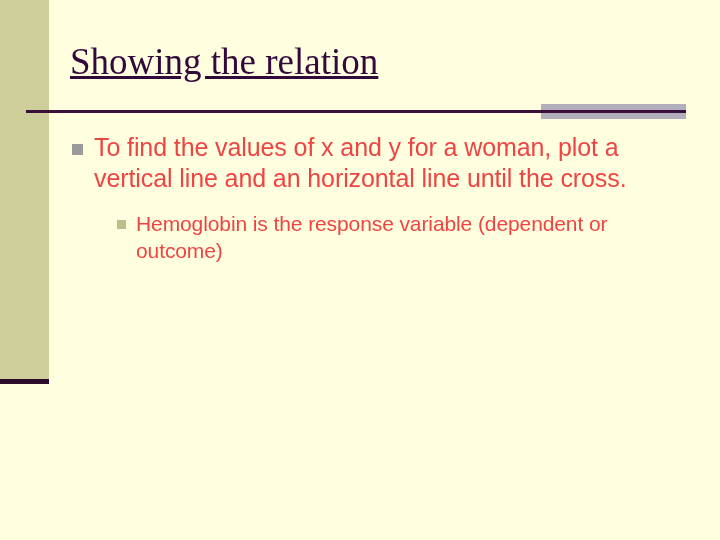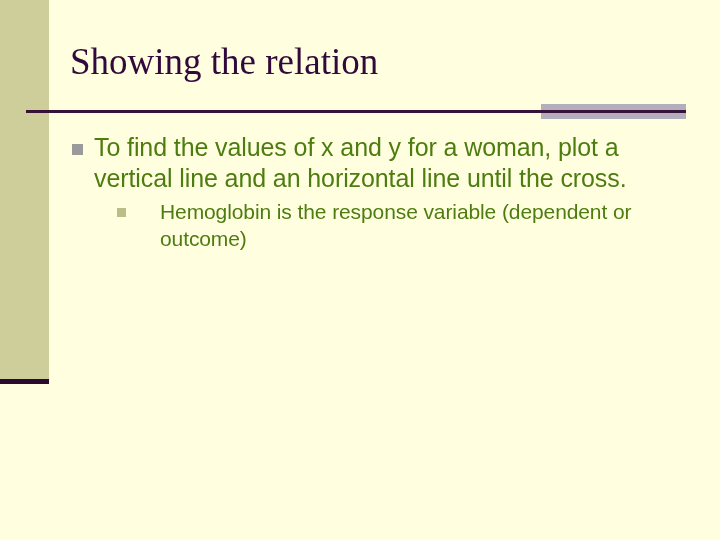--- a/index.html
+++ b/index.html
@@ -44,20 +44,21 @@
     position: absolute;
     left: 70px;
     top: 40px;
     width: 600px;
     font-family: "Liberation Serif", serif;
     font-size: 37px;
     line-height: 44px;
     color: #33093B;
     letter-spacing: 0px;
     white-space: nowrap;
+    text-decoration: underline;
   }
 
   
   #rule-gray {
     position: absolute;
     left: 541px;
     top: 104px;
     width: 145px;
     height: 15px;
     background: #B3AEBC;
@@ -83,22 +84,21 @@
     display: flex;
     align-items: flex-start;
   }
 
   .bullet-row.level1 {
     margin-bottom: 3px;
   }
 
   .bullet-row.level2 {
     margin-left: 45px;
-    margin-top: 4px;
-    gap: 24px;
+    margin-top: 16px;
   }
 
   .marker {
     flex: 0 0 auto;
     display: block;
   }
 
   .marker.sq1 {
     width: 11px;
     height: 11px;
@@ -109,21 +109,21 @@
 
   .marker.sq2 {
     width: 9px;
     height: 9px;
     background: #BDBD8A;
     margin-top: 10px;
     margin-right: 10px;
   }
 
   .bullet-text {
-    color: #4d7c0f;
+    color: #ef4444;
   }
 
   .level1 .bullet-text {
     font-size: 25px;
     line-height: 31px;
     letter-spacing: -0.1px;
   }
 
   .level2 .bullet-text {
     font-size: 21px;

